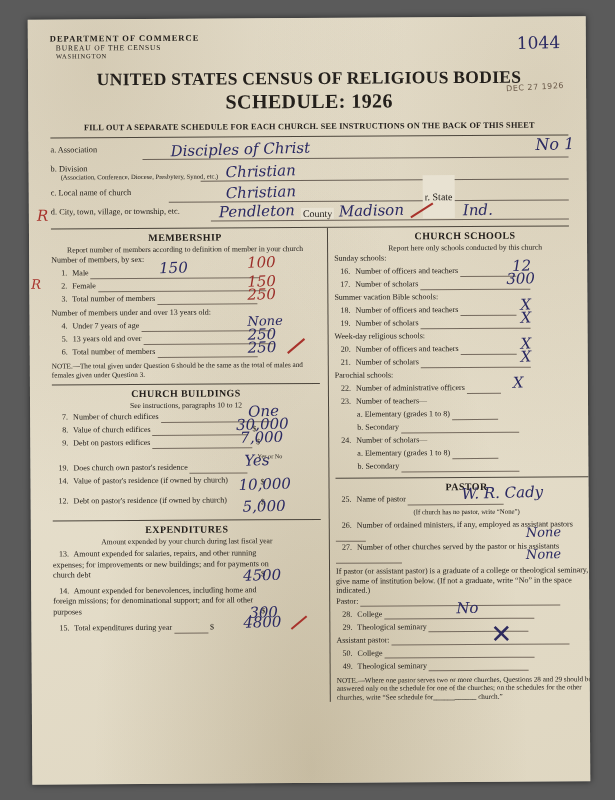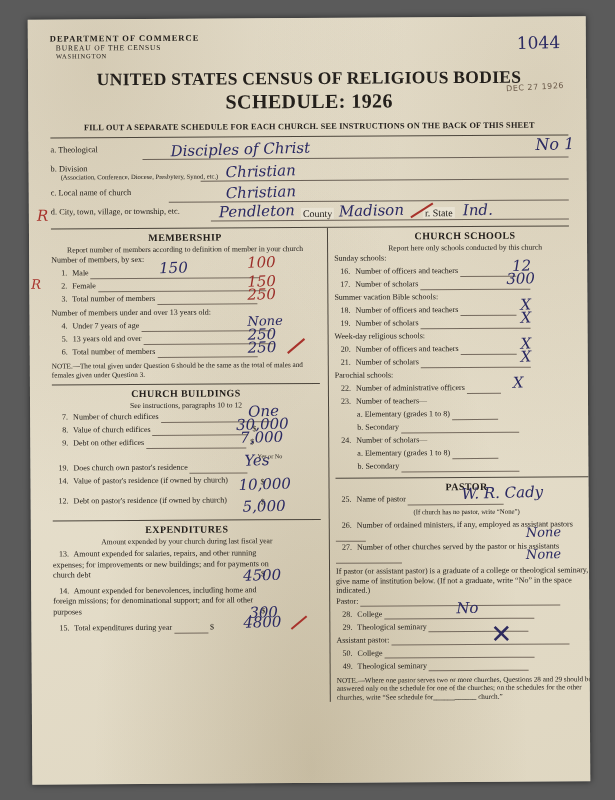--- a/index.html
+++ b/index.html
@@ -145,21 +145,21 @@
     <div class="instr">FILL OUT A SEPARATE SCHEDULE FOR EACH CHURCH.   SEE INSTRUCTIONS ON THE BACK OF THIS SHEET</div>
     <div class="rule"></div>
 
     <div class="ovl hw blue" style="right:-6px;top:104px;font-size:16px;">No 1</div>
 
     <div class="lines">
 
       <div class="line">
         <span class="lbl">
           <span>a.</span>
-          <span>Theological</span>
+          <span>Association</span>
         </span>
         <span class="underline" style="left:92px;"></span>
         <span class="ans hw blue big" style="left:120px;bottom:3px;">Disciples of Christ</span>
       </div>
 
       <div class="line" style="height:24px;">
         <span class="lbl">
           <span>b.</span>
           <span>Division</span>
           <span class="sub" style="margin-left:10px;">(Association, Conference, Diocese, Presbytery, Synod, etc.)</span>
@@ -179,21 +179,21 @@
 
       <div class="line">
         <span class="lbl" style="width:170px;">
           <span>d.</span>
           <span>City, town, village, or township, etc.</span>
         </span>
         <span class="underline" style="left:160px;right:0;"></span>
         <span class="ans hw blue big" style="left:168px;bottom:3px;">Pendleton</span>
         <span class="ans sm" style="left:250px;bottom:4px;background:#e8e2d2;padding:0 2px;">County</span>
         <span class="ans hw blue big" style="left:288px;bottom:3px;">Madison</span>
-        <span class="ans sm" style="left:372px;bottom:4px;background:#e8e2d2;padding:0 2px;">r. State</span>
+        <span class="ans sm" style="left:372px;bottom:4px;background:#e8e2d2;padding:16px 2px;">r. State</span>
         <span class="ans hw blue big" style="left:412px;bottom:3px;">Ind.</span>
         <span class="redmark" style="left:-14px;bottom:0;font-size:15px;">R</span>
         <span class="slash" style="left:360px;bottom:4px;width:26px;transform:rotate(-32deg);"></span>
       </div>
 
     </div>
 
     <div class="cols" style="height:556px;">
 
       <div class="col colL">
@@ -266,21 +266,21 @@
         <div class="q">
           <span class="num">8.</span>
           <span>Value of church edifices</span>
           <span class="dotfill" style="width:96px;"></span>
           <span style="margin-left:2px;">$</span>
           <span class="ovl hw blue big" style="left:184px;top:-5px;">30,000</span>
         </div>
 
         <div class="q">
           <span class="num">9.</span>
-          <span>Debt on other edifices</span>
+          <span>Debt on pastors edifices</span>
           <span class="dotfill" style="width:100px;"></span>
           <span style="margin-left:2px;">$</span>
           <span class="ovl hw blue big" style="left:188px;top:-5px;">7,000</span>
         </div>
 
         <div style="position:relative;height:12px;">
           <span style="position:absolute;right:38px;top:2px;font-size:6.2px;">Yes or No</span>
         </div>
 
         <div class="q">

